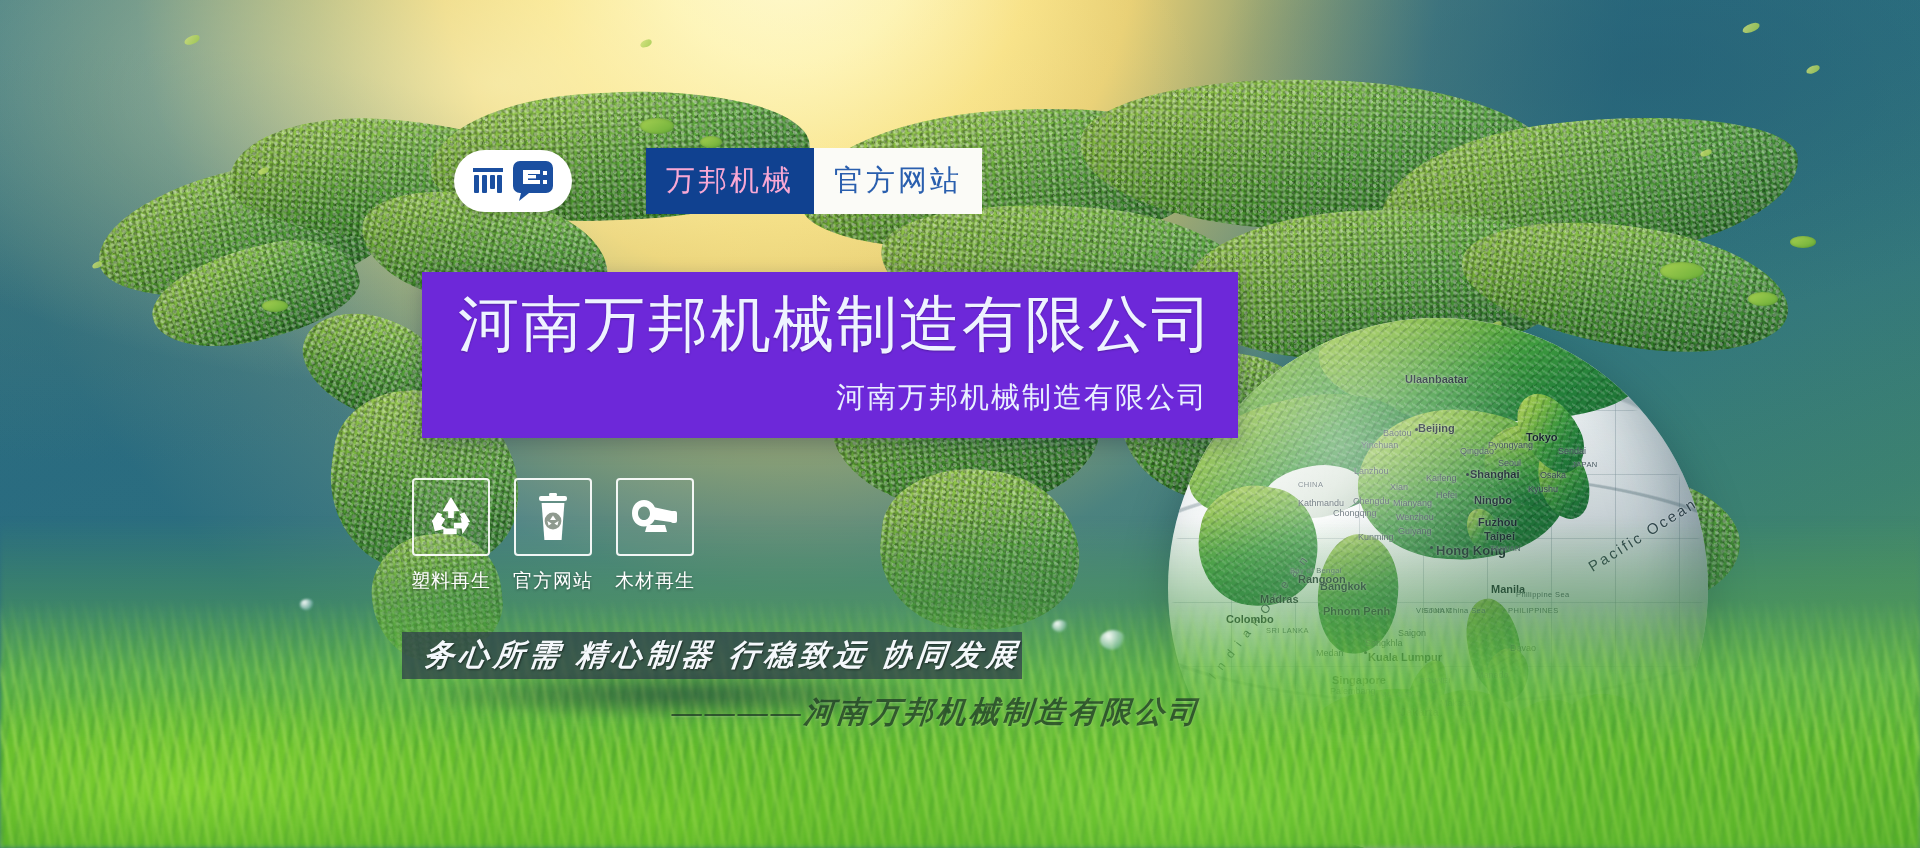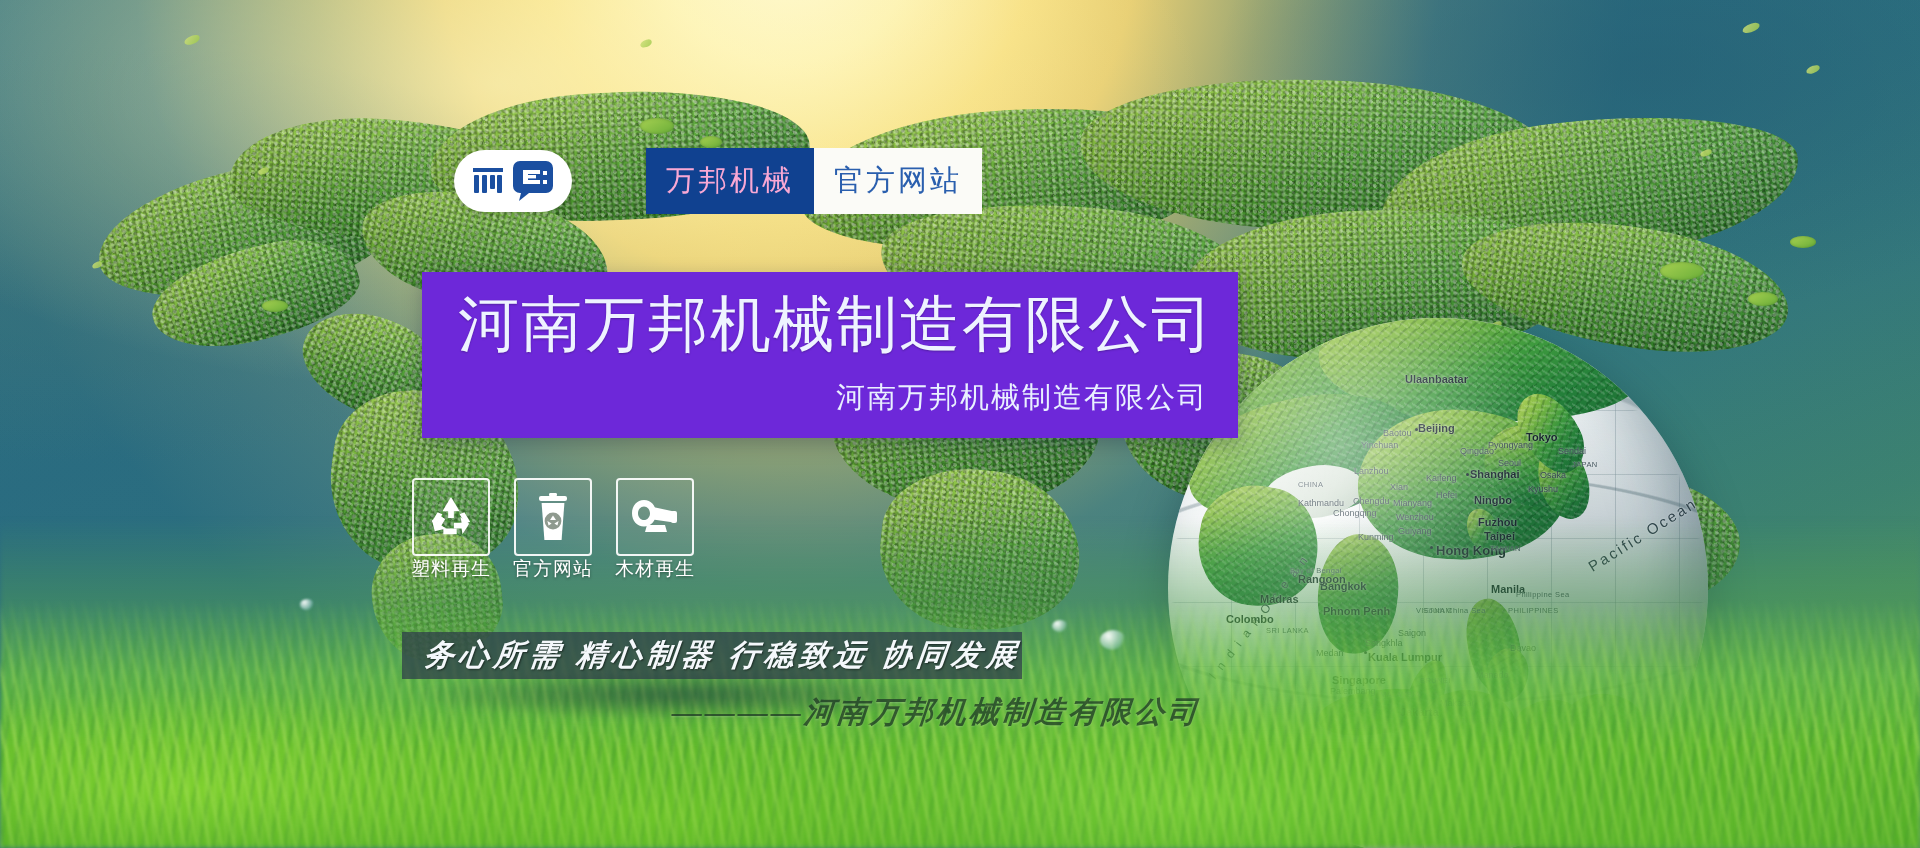--- a/index.html
+++ b/index.html
@@ -212,21 +212,21 @@
 
   
   .features{ position:absolute; left:412px; top:478px; display:flex; gap:24px; }
   .feature{ width:78px; display:flex; flex-direction:column; align-items:center; }
   .fbox{
     width:78px; height:78px; border:2px solid rgba(255,255,255,.92);
     border-radius:4px; display:flex; align-items:center; justify-content:center;
     background:rgba(255,255,255,.06);
   }
   .flabel{
-    margin-top:0; font-size:19px; color:#ffffff; white-space:nowrap;
+    margin-top:12px; font-size:19px; color:#ffffff; white-space:nowrap;
     text-shadow:0 1px 3px rgba(0,0,0,.45); letter-spacing:1px;
   }
 
   
   .slogan{
     position:absolute; left:402px; top:632px; width:620px; height:47px;
     background:rgba(44,58,74,.72);
     display:flex; align-items:center; padding-left:22px;
   }
   .slogan-text{

